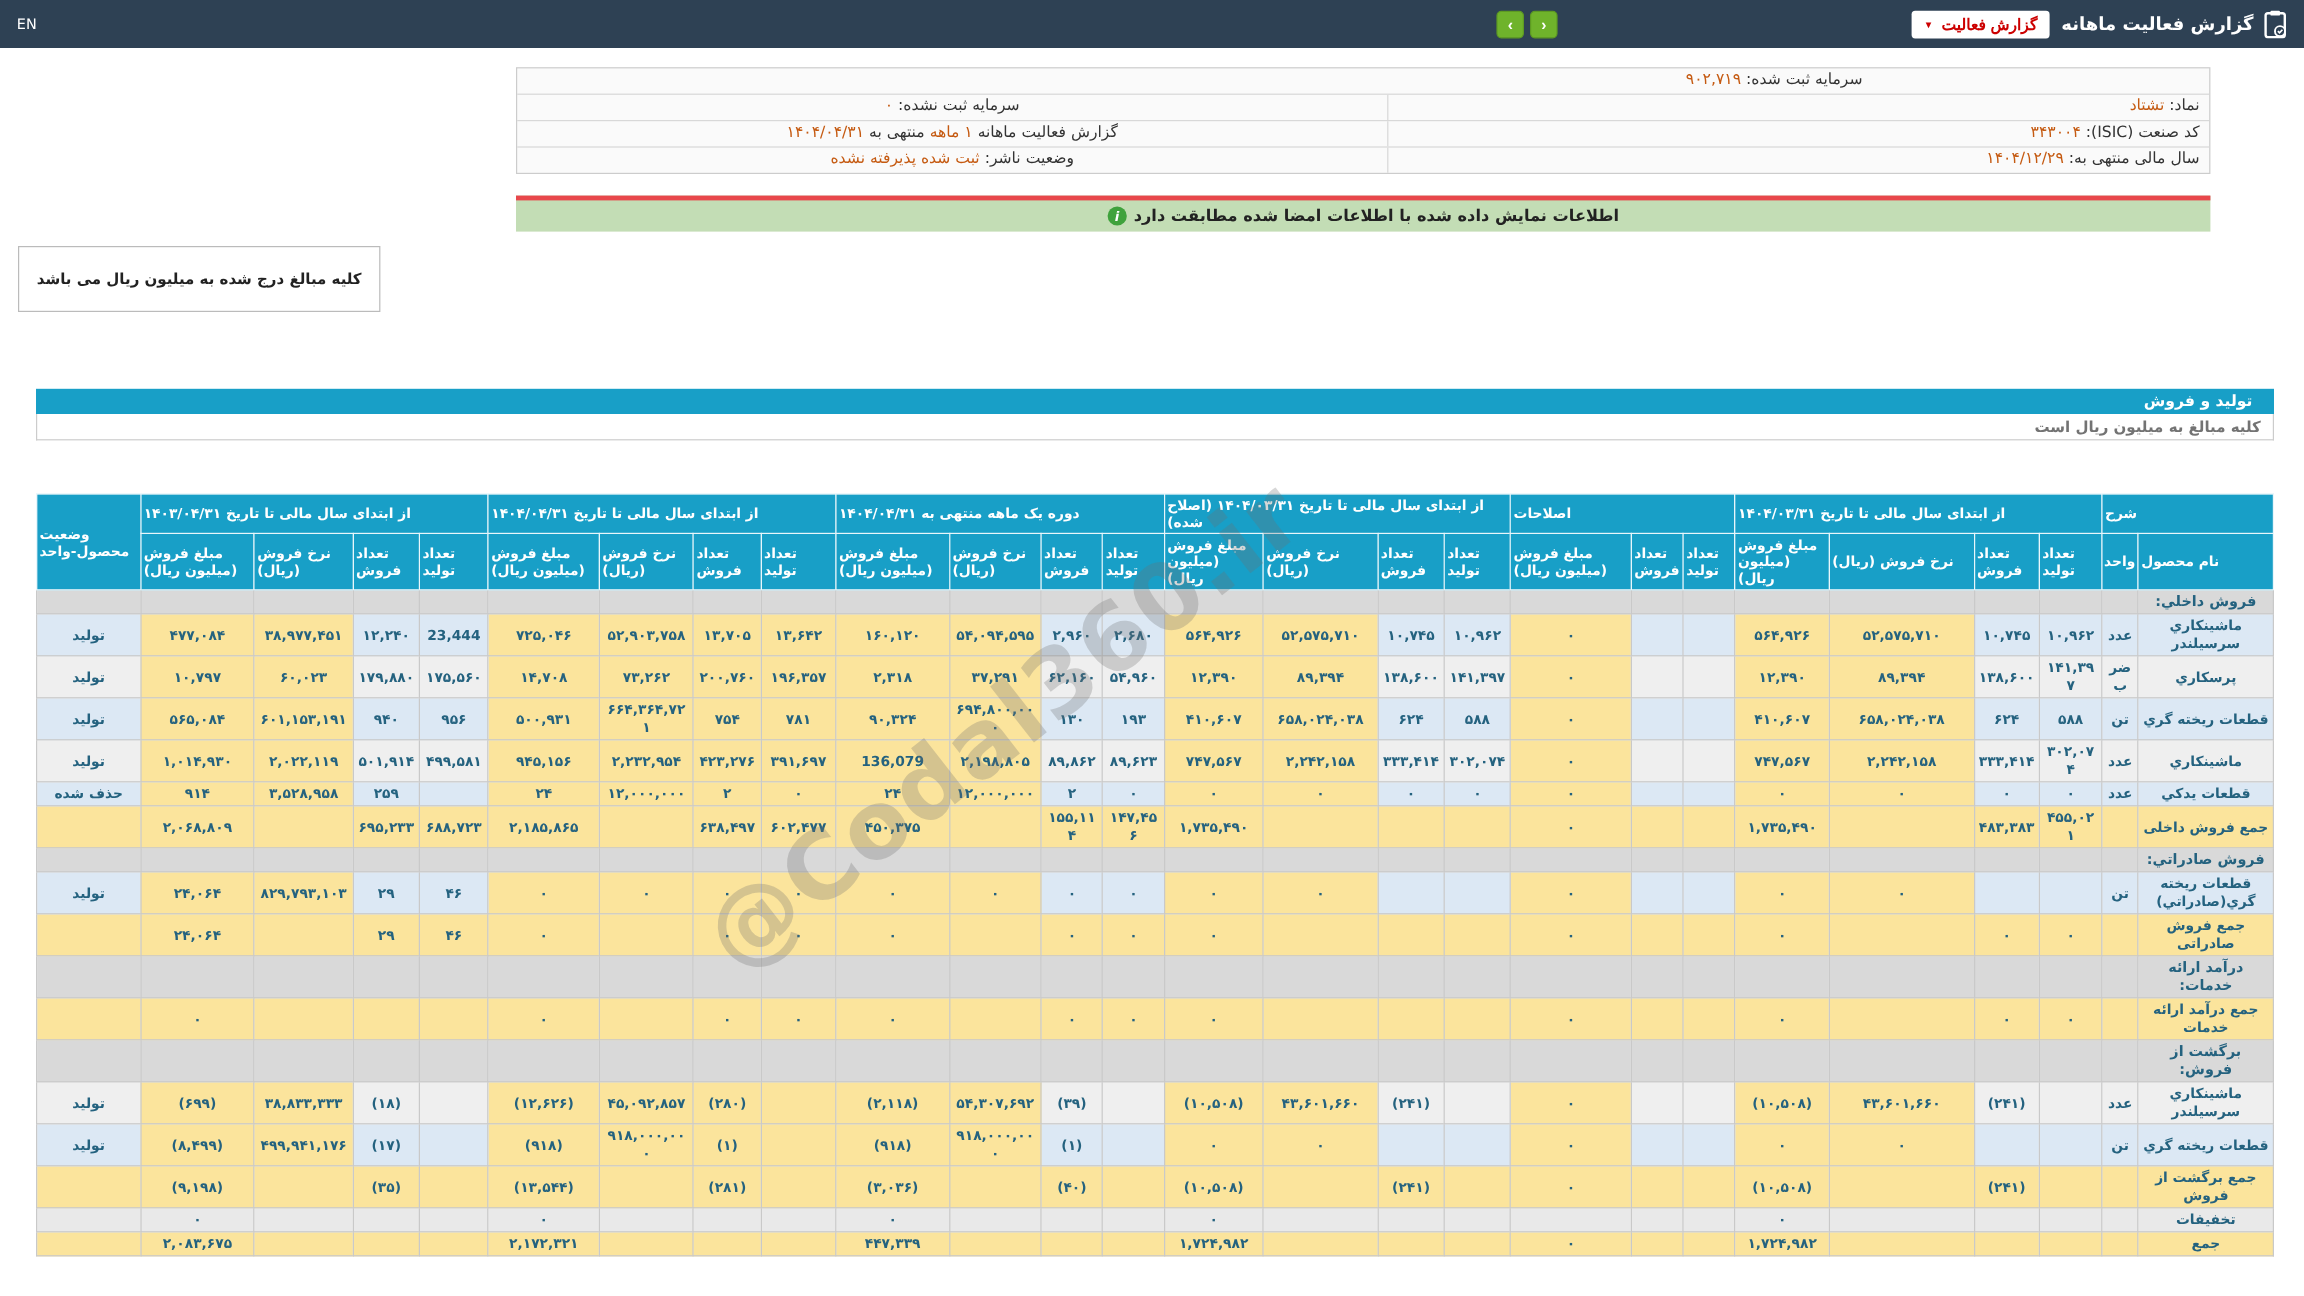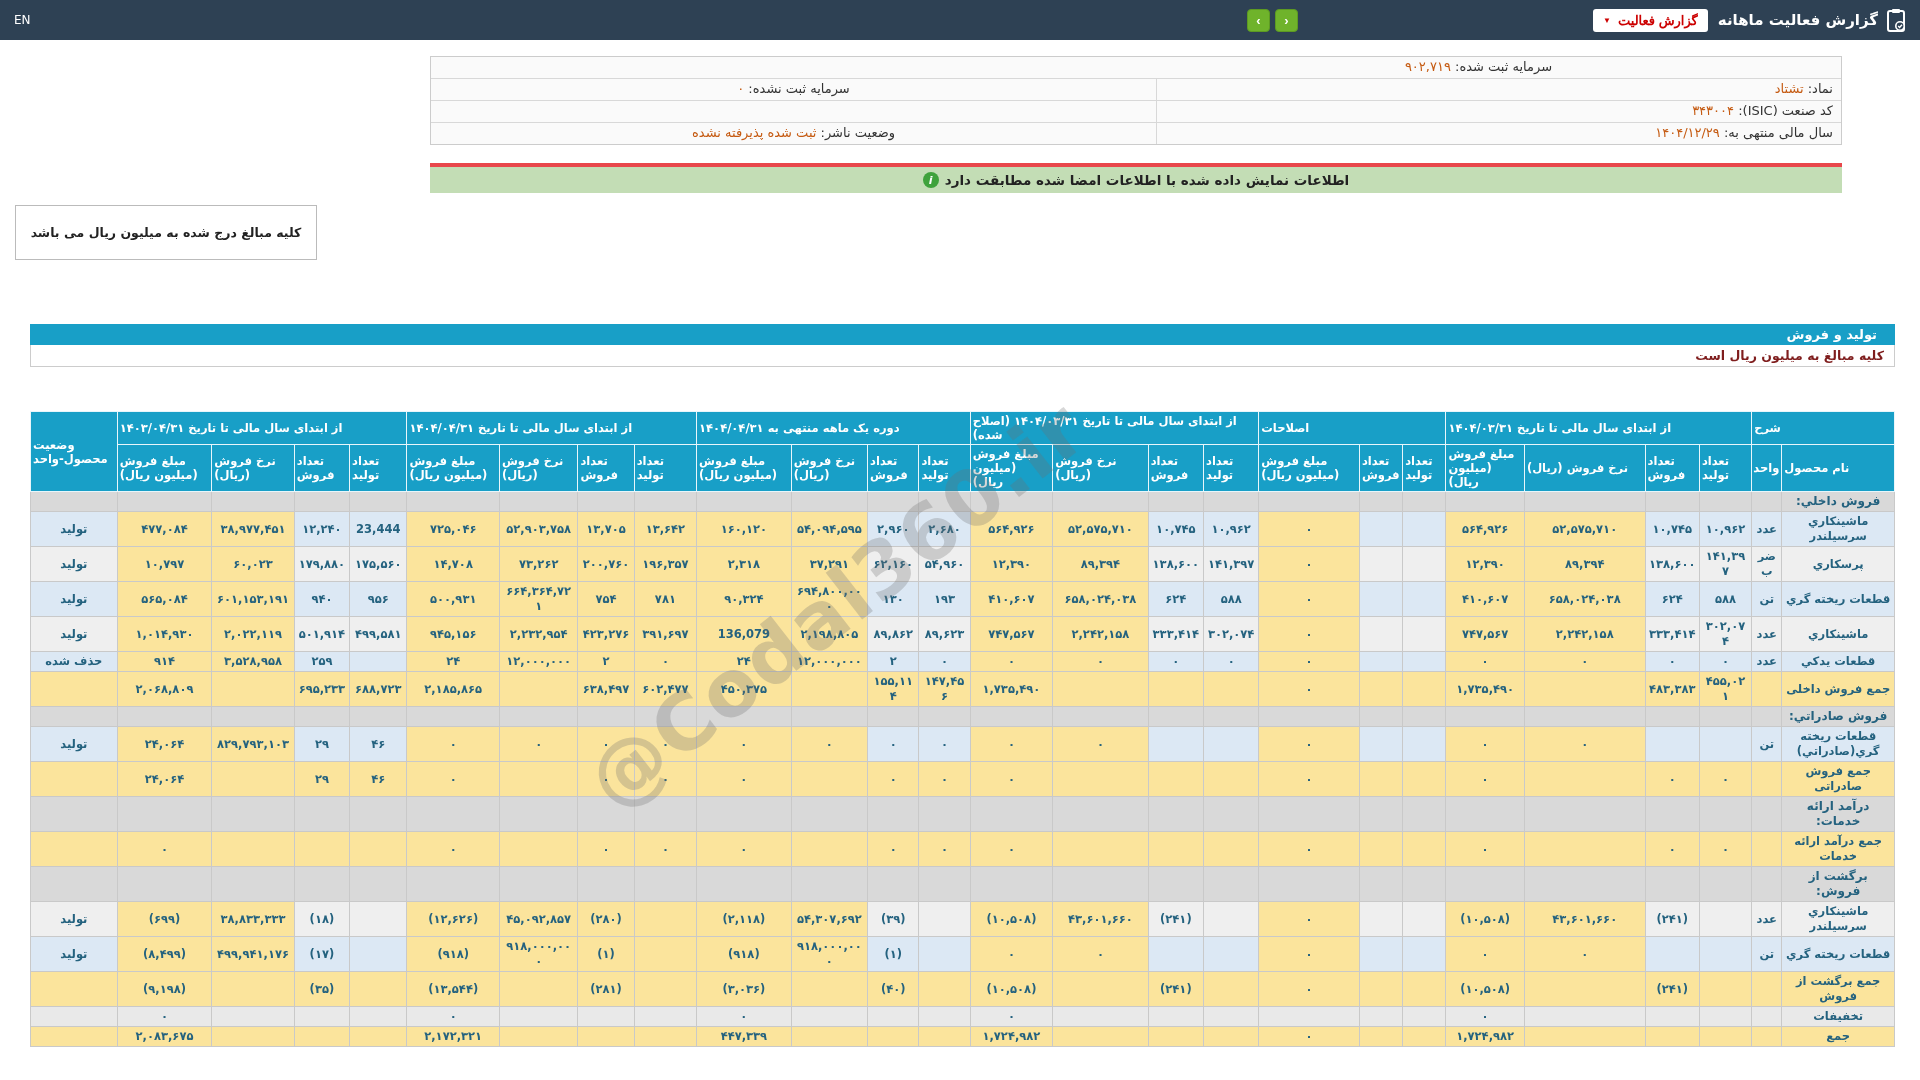--- a/index.html
+++ b/index.html
@@ -35,21 +35,21 @@
     height:30px;display:flex;align-items:center;justify-content:center;gap:6px;font-size:13.5px;font-weight:bold;color:#222;}
   .iico{width:16px;height:16px;border-radius:50%;background:#3fa23c;color:#fff;font-size:11px;font-weight:bold;
     display:flex;align-items:center;justify-content:center;font-style:italic;}
   
   .note{width:302px;margin:12px auto 0 15px;border:1px solid #bbb;background:#fff;font-size:12.5px;
     font-weight:bold;color:#222;text-align:center;padding:19px 4px;}
   
   .main{margin:64px 25px 0 30px;}
   .banner{background:var(--head);color:#fff;font-size:13px;font-weight:bold;padding:3px 18px;height:21px;line-height:15px;}
   .subtitle{background:#fff;border:1px solid #ccc;border-top:none;font-size:12.5px;font-weight:bold;
-    color:#7f1d1d;padding:3px 10px;height:22px;}
+    color:#737373;padding:3px 10px;height:22px;}
   .twrap{margin-top:44px;}
   table.rep{border-collapse:collapse;table-layout:fixed;width:100%;font-size:11.5px;}
   table.rep th{background:var(--head);color:#fff;font-weight:bold;border:1px solid #e8f6fb;
     padding:2px 2px;text-align:left;line-height:14px;font-size:11.5px;}
   table.rep td{border:1px solid #c9c9c9;padding:2px 3px;text-align:center;color:var(--num);
     font-weight:bold;line-height:15px;word-wrap:break-word;}
   td.cy{background:var(--yellow);} td.cb{background:var(--bluecell);} td.cw{background:var(--graycell);}
   td.cp{background:var(--plain);}
   td.sec{background:var(--secbg);color:#1c4b7c;text-align:right;font-size:12px;}
   td.nm{text-align:right;color:#1d4f76;}
@@ -86,20 +86,21 @@
 <div class="info" id="infoBox">
     <div class="irow">
       <div class="icell c2"><span class="lbl">سرمایه ثبت شده:   </span><span class="val">۹۰۲,۷۱۹ </span></div>
     </div>
     <div class="irow">
       <div class="icell c1"><span class="lbl">نماد:   </span><span class="val">تشتاد </span></div>
       <div class="icell c2"><span class="lbl">سرمایه ثبت نشده:   </span><span class="val">۰ </span></div>
     </div>
     <div class="irow">
       <div class="icell c1"><span class="lbl">کد صنعت (ISIC):   </span><span class="val">۳۴۳۰۰۴ </span></div>
+      <div class="icell c2"><span class="lbl">گزارش فعالیت ماهانه  </span><span class="val">۱ ماهه </span><span class="lbl">منتهی به </span><span class="val">۱۴۰۴/۰۴/۳۱ </span></div>
     </div>
     <div class="irow">
       <div class="icell c1"><span class="lbl">سال مالی منتهی به:   </span><span class="val">۱۴۰۴/۱۲/۲۹ </span></div>
       <div class="icell c2"><span class="lbl">وضعیت ناشر:   </span><span class="val">ثبت شده پذیرفته نشده </span></div>
     </div>
   </div>
 
 <div class="sig">
   <span>اطلاعات نمایش داده شده با اطلاعات امضا شده مطابقت دارد</span>
   <span class="iico">i</span>

